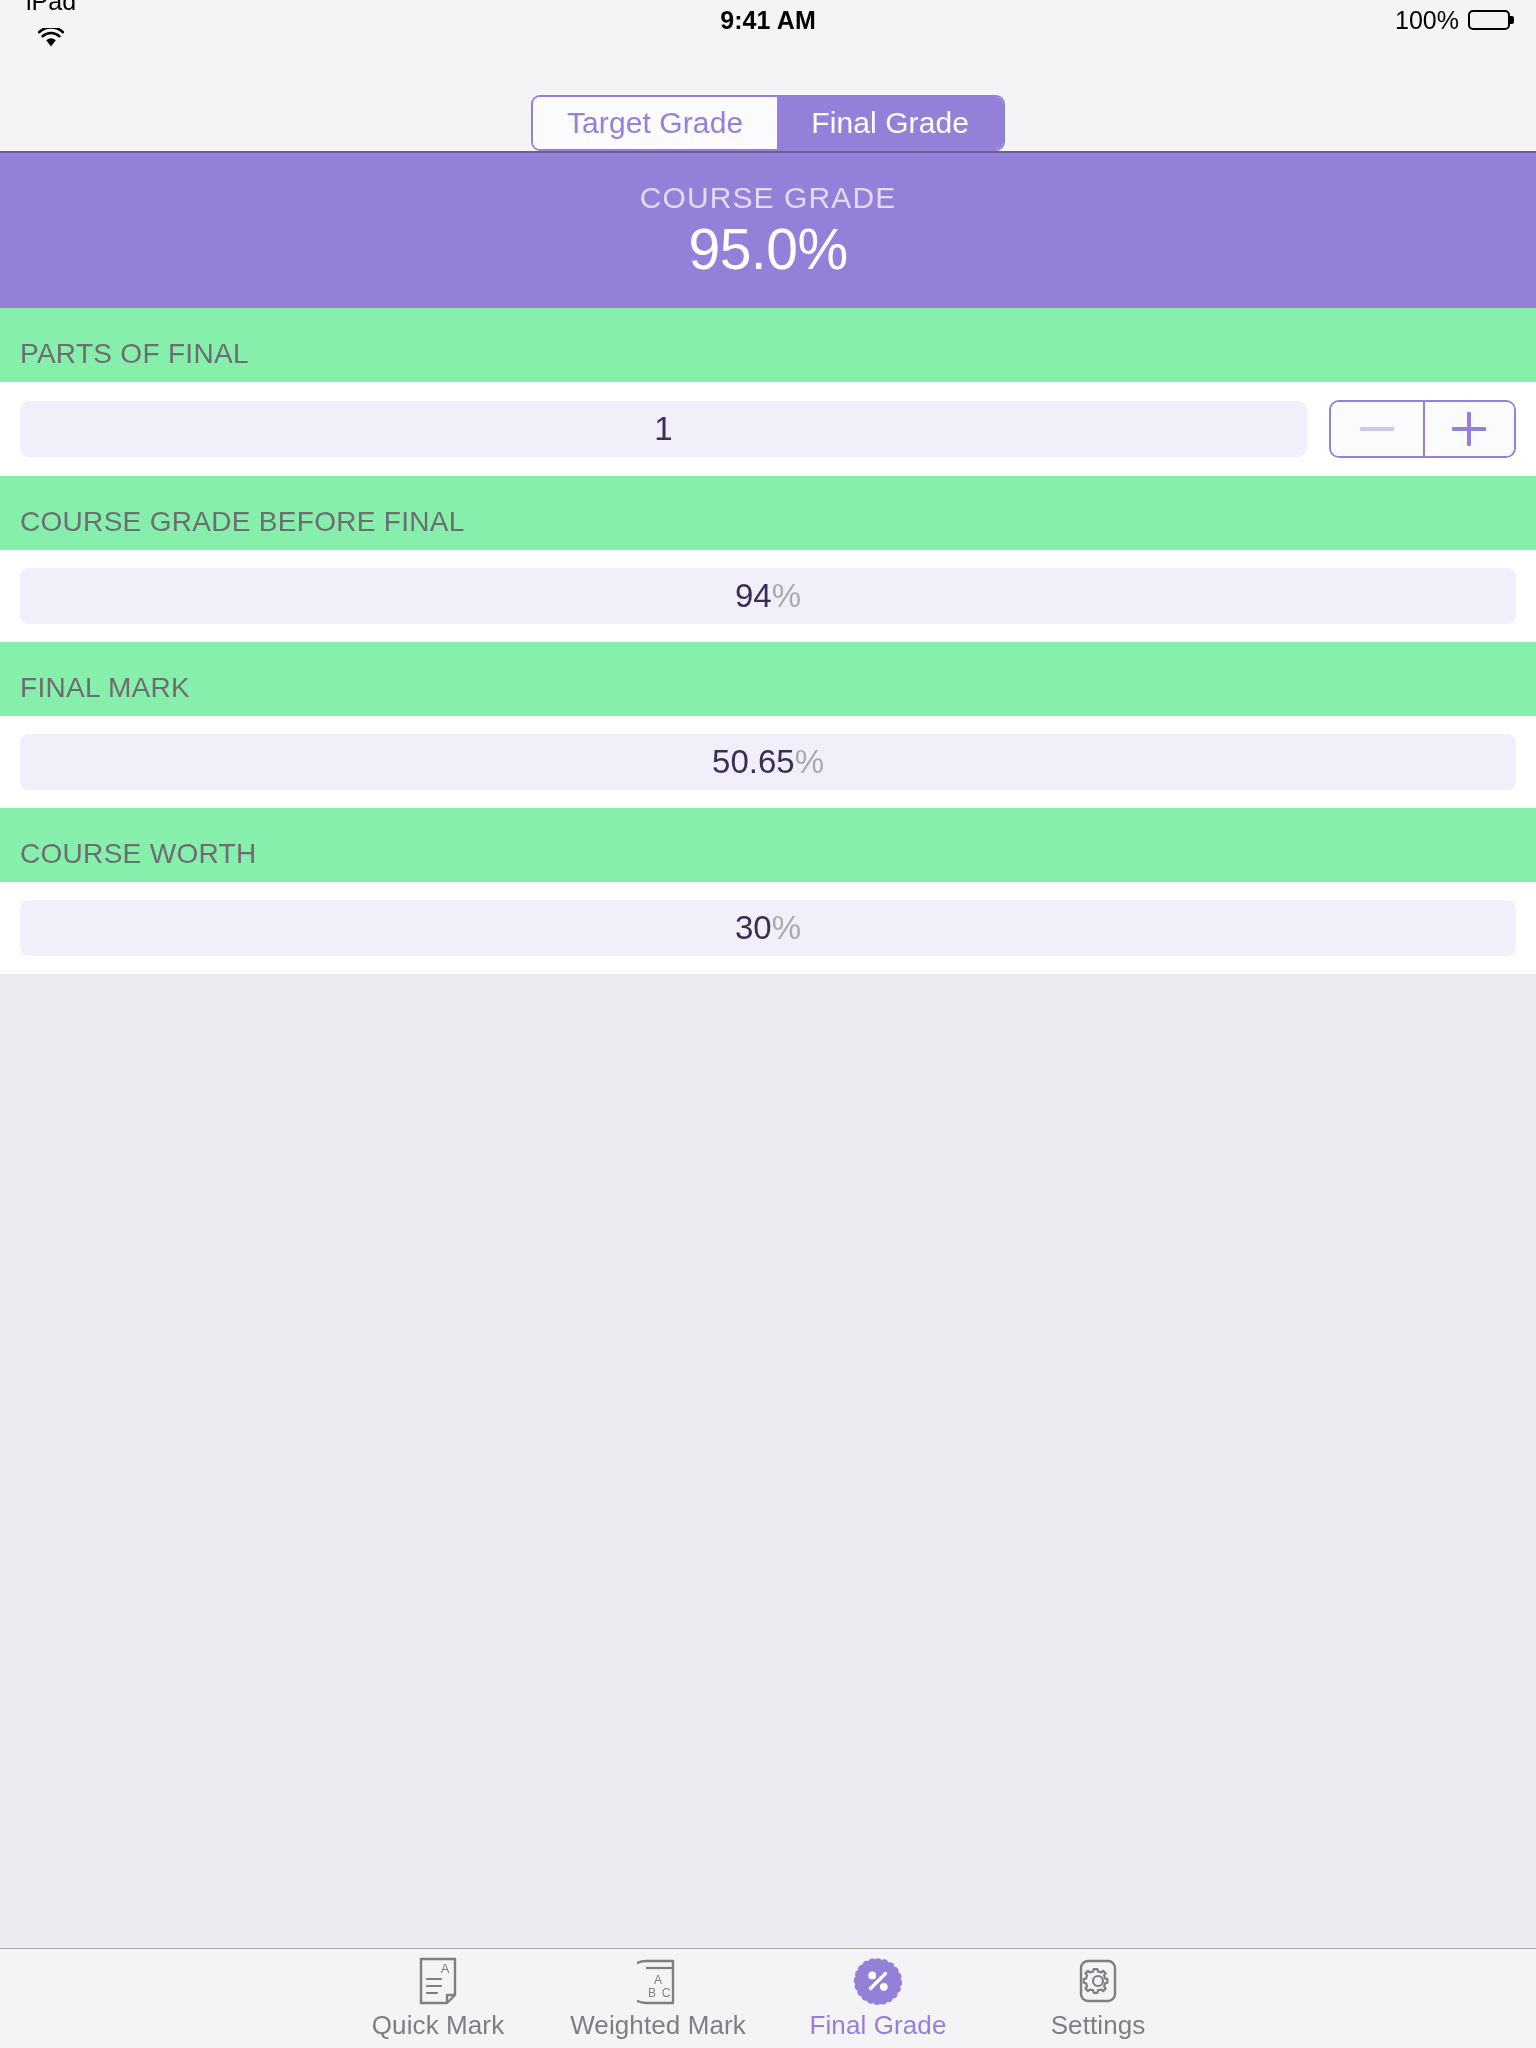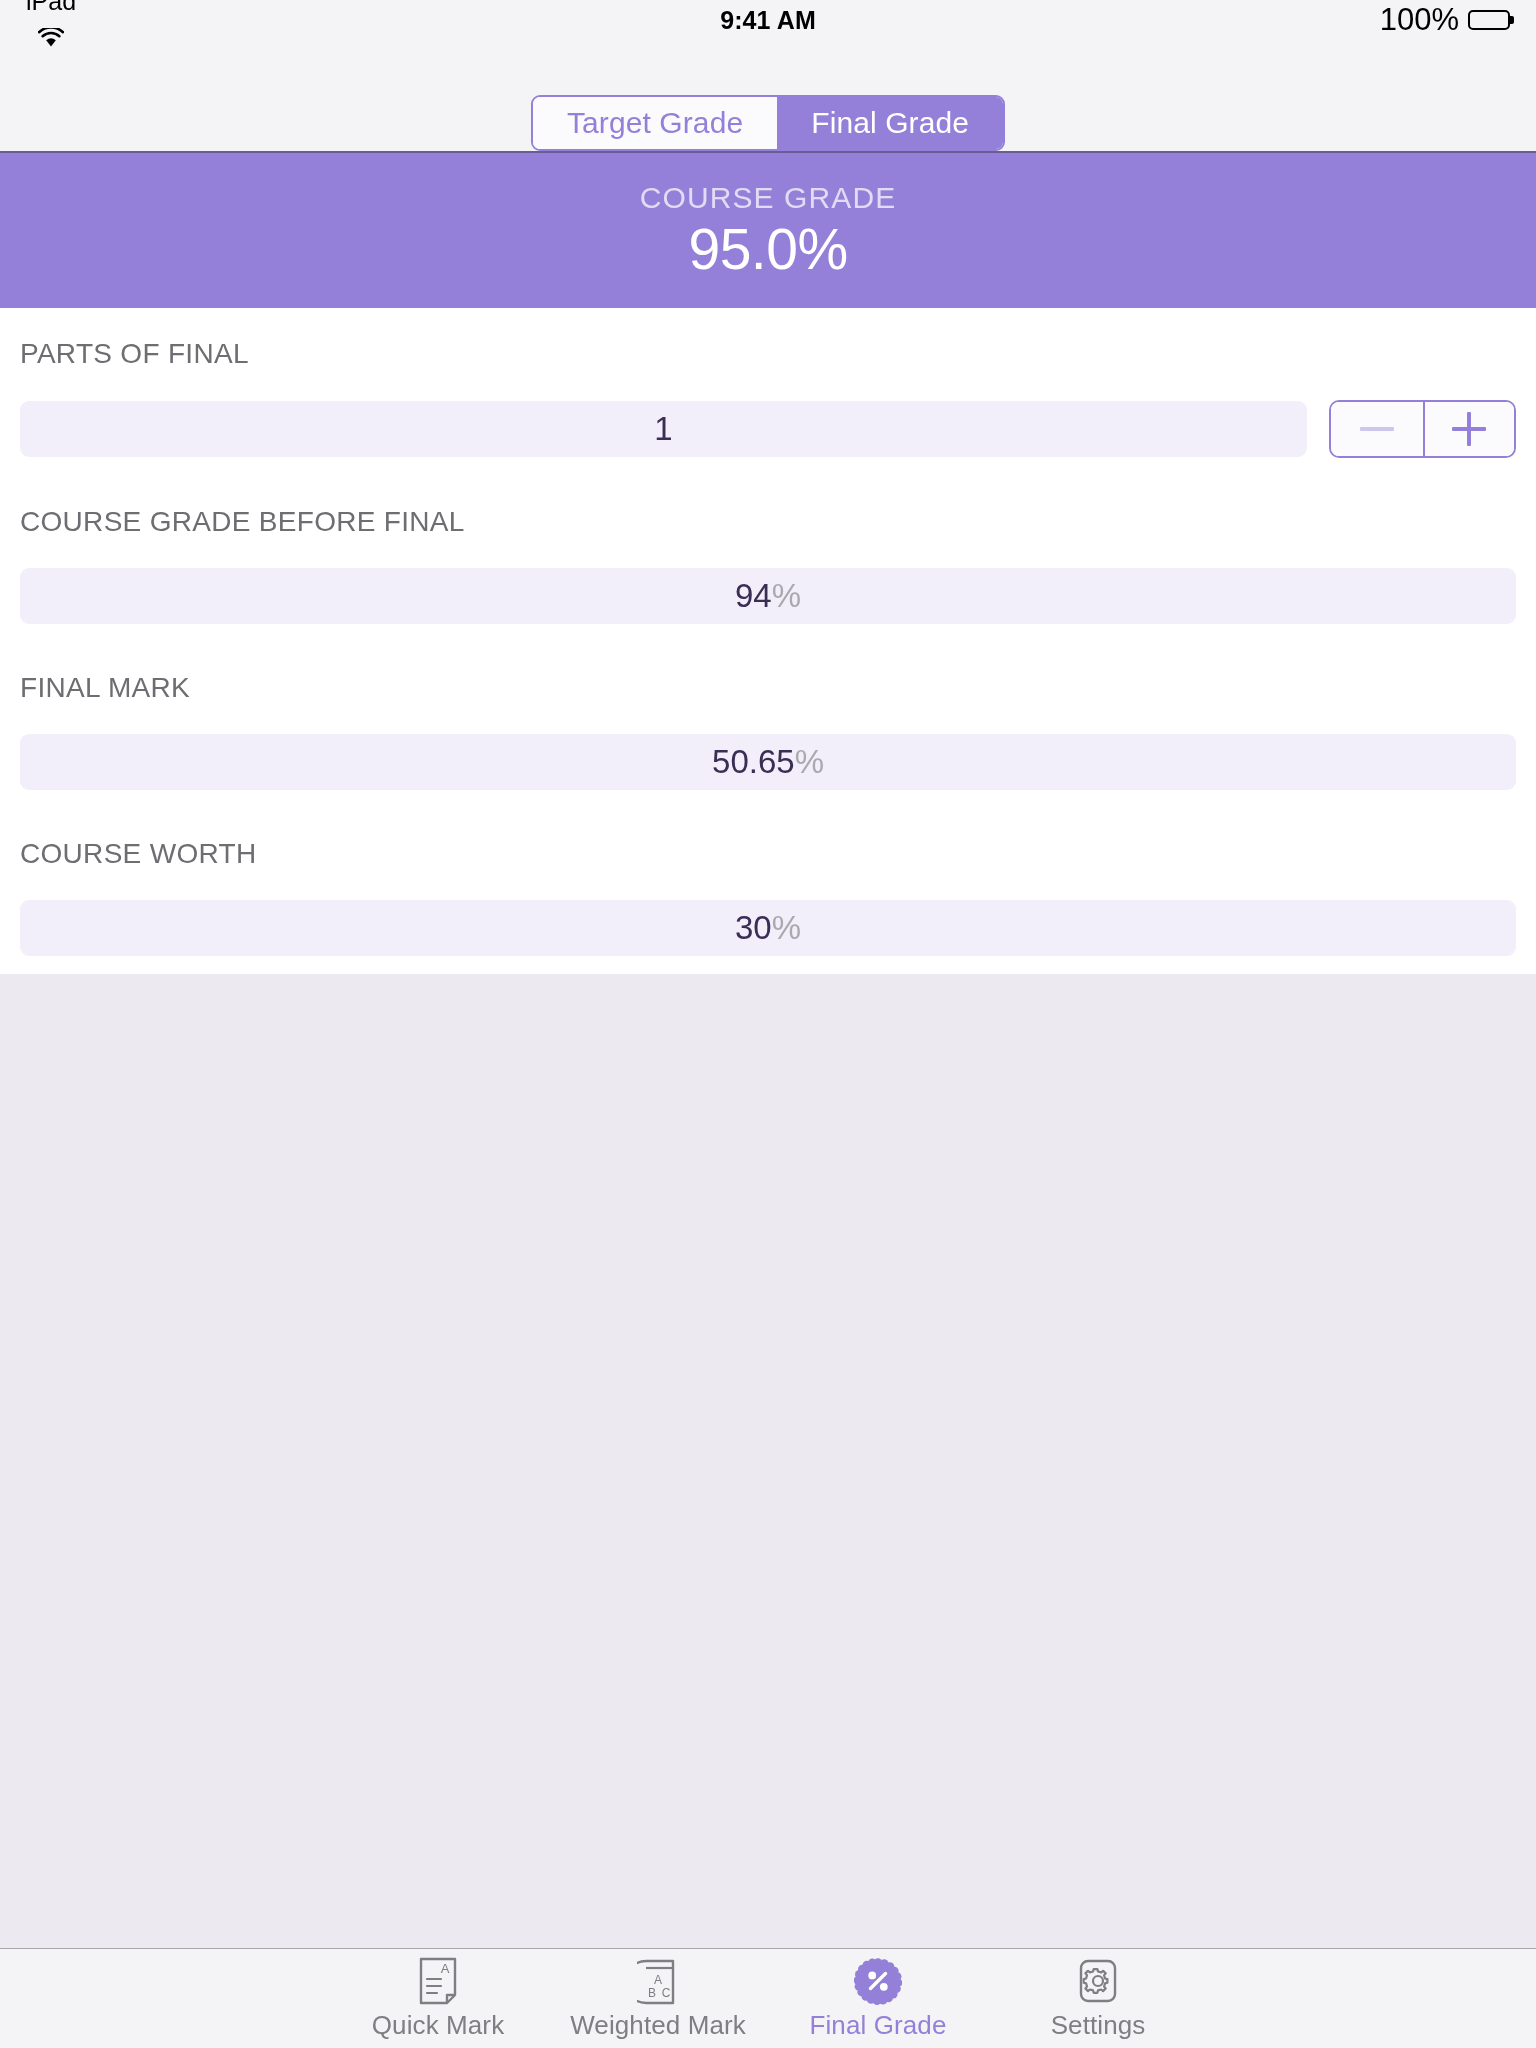--- a/index.html
+++ b/index.html
@@ -50,21 +50,21 @@
     font-size: 25px;
     font-weight: bold;
     letter-spacing: 0.1px;
     pointer-events: none;
   }
   .sb-right {
     margin-left: auto;
     display: flex;
     align-items: center;
     gap: 9px;
-    font-size: 31px;
+    font-size: 25px;
   }
   .wifi-icon { display: block; }
   .battery {
     width: 42px;
     height: 20px;
     border: 2px solid #000;
     border-radius: 5px;
     position: relative;
     padding: 2px;
   }
@@ -143,21 +143,21 @@
   }
 
   
   .content {
     flex: 1 1 auto;
     background: #eceaf0;
     overflow: hidden;
   }
 
   .section-header {
-    background: #ffffff;
+    background: #86efac;
     padding: 30px 20px 12px 20px;
     font-size: 28px;
     color: #6d6d72;
     letter-spacing: 0.3px;
   }
 
   .row {
     background: #ffffff;
     padding: 18px 20px;
     display: flex;

